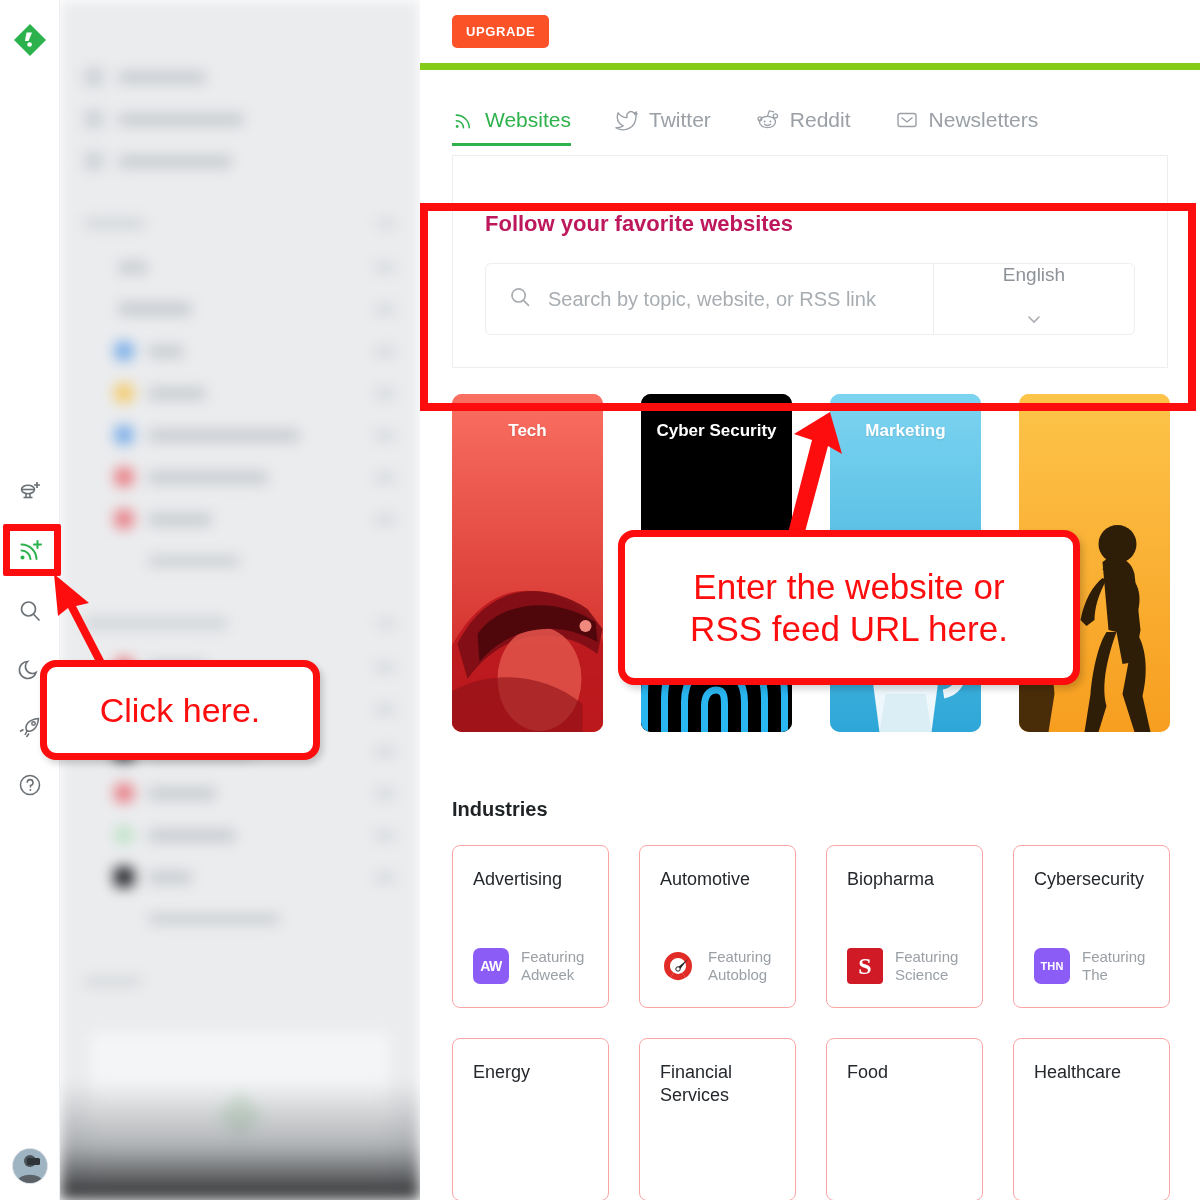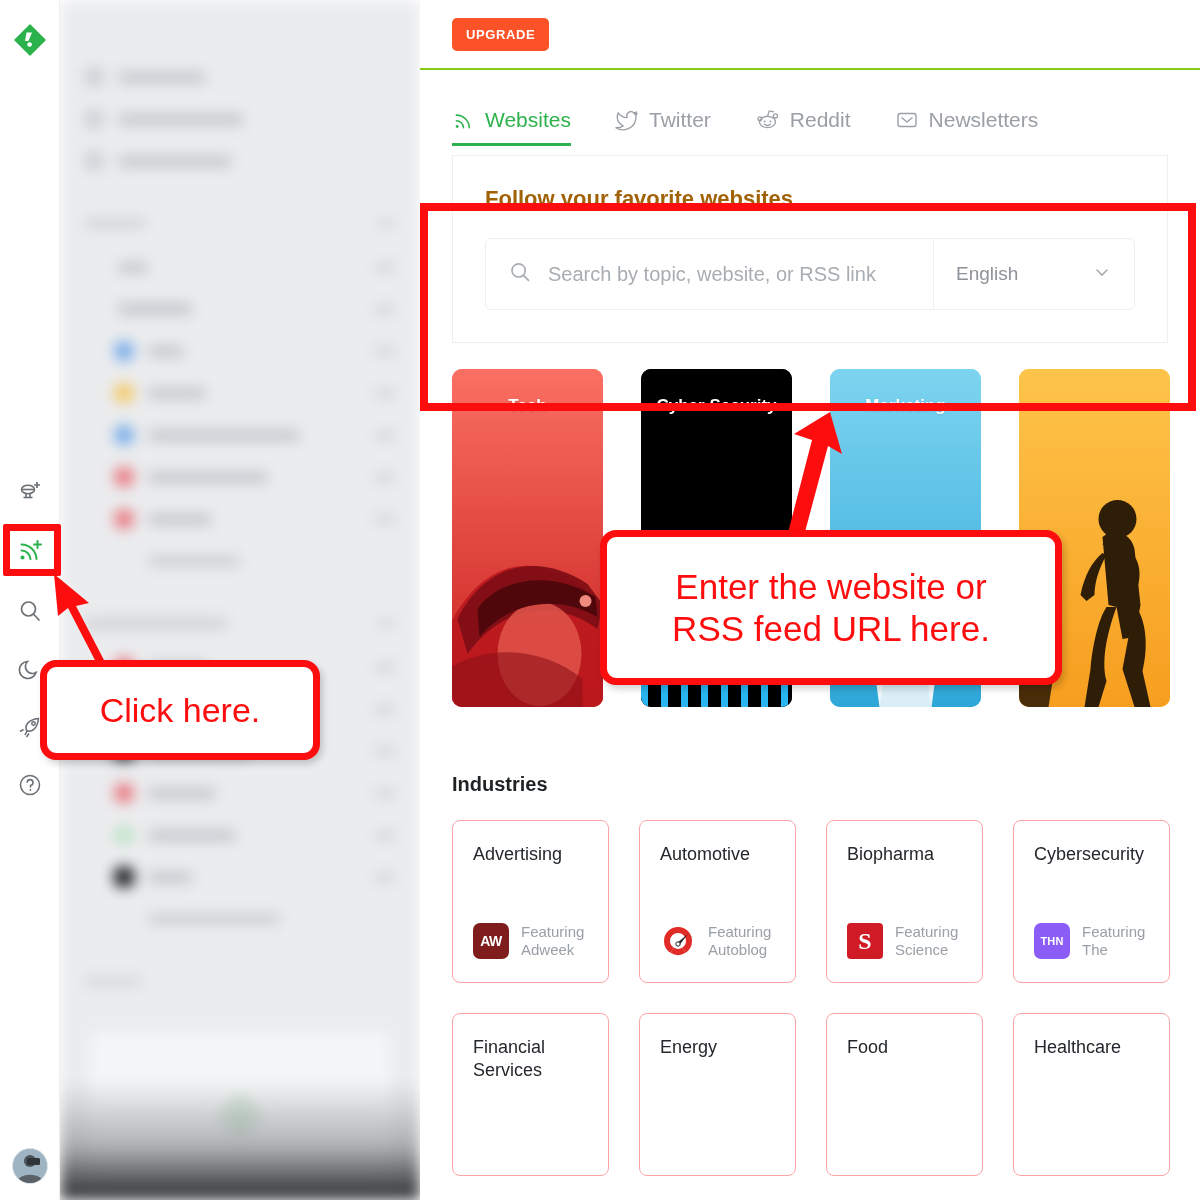--- a/index.html
+++ b/index.html
@@ -94,21 +94,21 @@
   }
 
   
   .main {
     flex: 1 1 auto; height: 1200px;
     background: #ffffff;
     position: relative; z-index: 10;
     overflow: hidden;
   }
   .topbar {
-    height: 70px; border-bottom: 2px solid #84cc16;
+    height: 70px; border-bottom: 7px solid #84cc16;
     display: flex; align-items: center; padding-left: 32px;
   }
   .upgrade-btn {
     background: #fc5227; color: #fff;
     font-size: 13px; font-weight: bold; letter-spacing: .6px;
     padding: 9px 14px; border-radius: 5px; border: none;
     font-family: "Liberation Sans", sans-serif;
   }
   .tabs {
     display: flex; align-items: flex-end; gap: 44px;
@@ -123,42 +123,42 @@
   .tab svg { display: block; }
 
   
   .search-panel {
     margin: 9px 32px 0 32px;
     border: 1px solid #eceef0;
     background: #fff;
     padding: 30px 0 32px 0;
   }
   .search-title {
-    font-size: 22px; font-weight: bold; color: #a16207;
-    padding-left: 0; margin-bottom: 26px;
+    font-size: 22px; font-weight: bold; color: #be185d;
+    padding-left: 0; margin-bottom: 26px; margin-top: 25px;
   }
   .search-row {
     display: flex; border: 1px solid #eceef0; border-radius: 6px;
     height: 72px; overflow: hidden;
   }
   .search-left {
     flex: 1 1 auto; display: flex; align-items: center; gap: 16px;
     padding-left: 22px; border-right: 1px solid #eceef0;
   }
   .search-input {
     border: none; outline: none; flex: 1 1 auto;
     font-size: 20px; color: #3c4145;
     font-family: "Liberation Sans", sans-serif;
     background: transparent;
   }
   .search-input::placeholder { color: #a8adb2; }
   .lang-select {
     width: 200px; display: flex; align-items: center;
     justify-content: space-between; padding: 0 22px;
-    font-size: 19px; color: #8d9298;
+    font-size: 19px; color: #8d9298; flex-direction: column;
   }
 
   
   .cat-row {
     display: flex; gap: 38px; padding: 26px 30px 0 32px;
   }
   .cat-card {
     flex: 1 1 0; height: 338px; border-radius: 10px;
     position: relative; overflow: hidden;
     display: flex; justify-content: center;
@@ -564,21 +564,21 @@
       </div>
     </div>
 
     <div class="ind-title">Industries</div>
 
     <div class="ind-grid">
 
       <div class="ind-card">
         <div class="ind-name">Advertising</div>
         <div class="ind-feat">
-          <div class="ind-logo" style="background:#7f1d1d">
+          <div class="ind-logo" style="background:#8b5cf6">
             <span style="font-size:14px;letter-spacing:-.5px">AW</span>
           </div>
           <div class="ind-feat-txt" style="white-space:pre-line">Featuring
 Adweek</div>
         </div>
       </div>
 
       <div class="ind-card">
         <div class="ind-name">Automotive</div>
         <div class="ind-feat">
@@ -616,24 +616,24 @@
         <div class="ind-feat">
           <div class="ind-logo" style="background:#8b5cf6">
             <span style="font-size:11px;letter-spacing:.2px">THN</span>
           </div>
           <div class="ind-feat-txt" style="white-space:pre-line">Featuring
 The</div>
         </div>
       </div>
 
       <div class="ind-card">
+        <div class="ind-name">Energy</div>
+      </div>
+      <div class="ind-card">
         <div class="ind-name">Financial Services</div>
-      </div>
-      <div class="ind-card">
-        <div class="ind-name">Energy</div>
       </div>
       <div class="ind-card">
         <div class="ind-name">Food</div>
       </div>
       <div class="ind-card">
         <div class="ind-name">Healthcare</div>
       </div>
     </div>
   </div>
 
@@ -646,18 +646,18 @@
   </svg>
 
   <div class="callout anno" style="left:40px; top:660px; width:280px; height:100px; font-size:34px;">
     <span>Click here.</span>
   </div>
 
   <svg class="anno" style="left:770px; top:410px; width:90px; height:150px;" viewBox="0 0 90 150">
     <path d="M28 148 L58 36 L72 44 L60 2 L24 24 L42 30 L12 146 Z" fill="#fd0d0d"></path>
   </svg>
 
-  <div class="callout anno" style="left:600px; top:530px; width:462px; height:155px; font-size:35px; flex-direction:column;">
+  <div class="callout anno" style="left:618px; top:530px; width:462px; height:155px; font-size:35px; flex-direction:column;">
     <span>Enter the website or</span>
     <span>RSS feed URL here.</span>
   </div>
 
 </div>
 
 </body></html>

